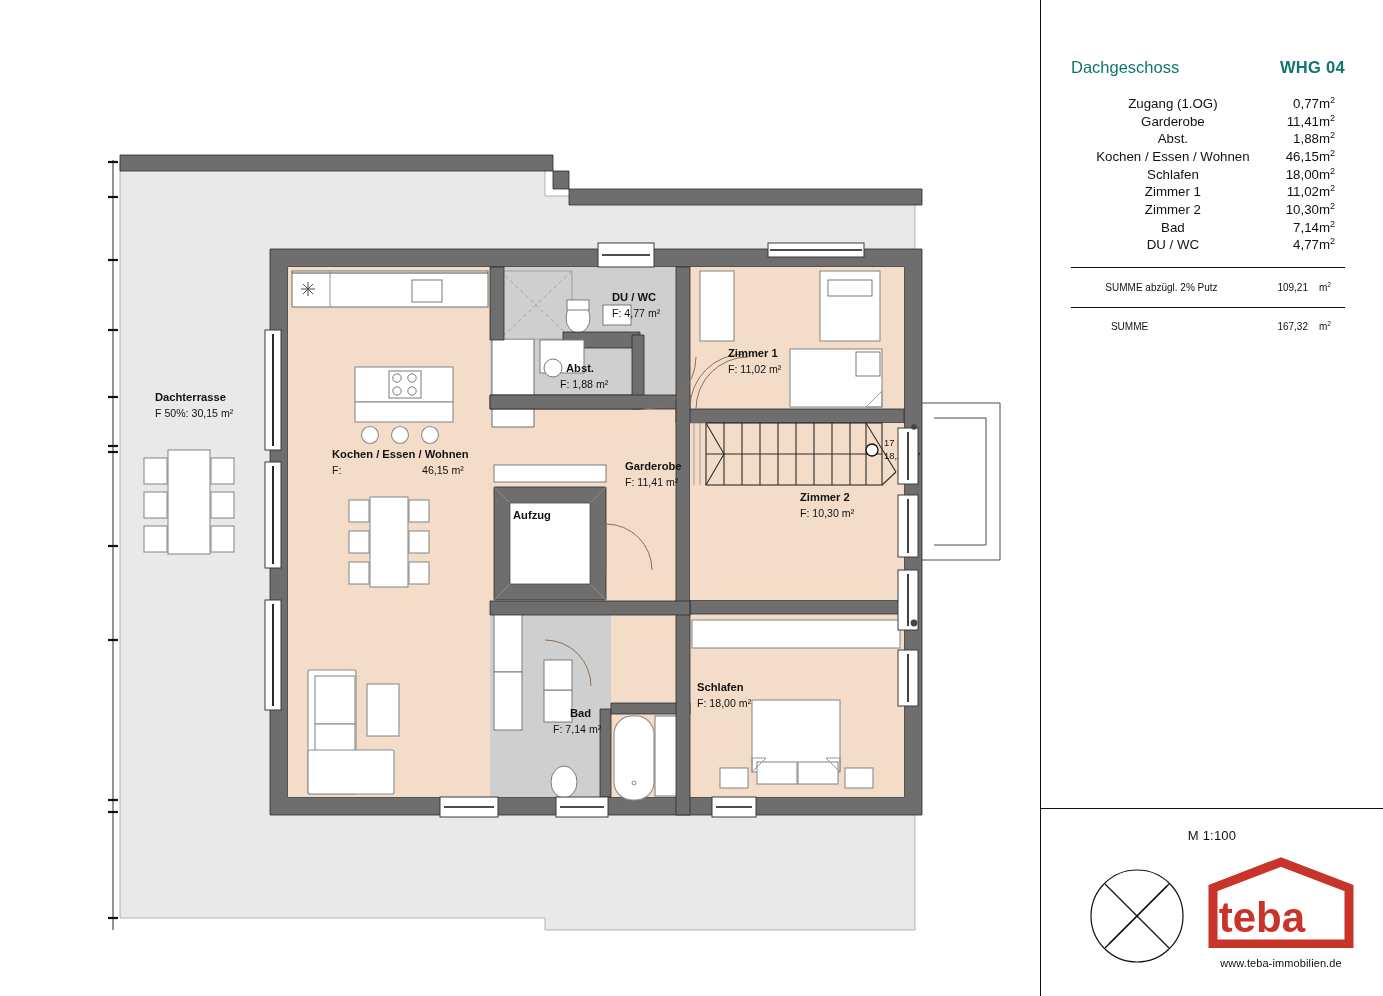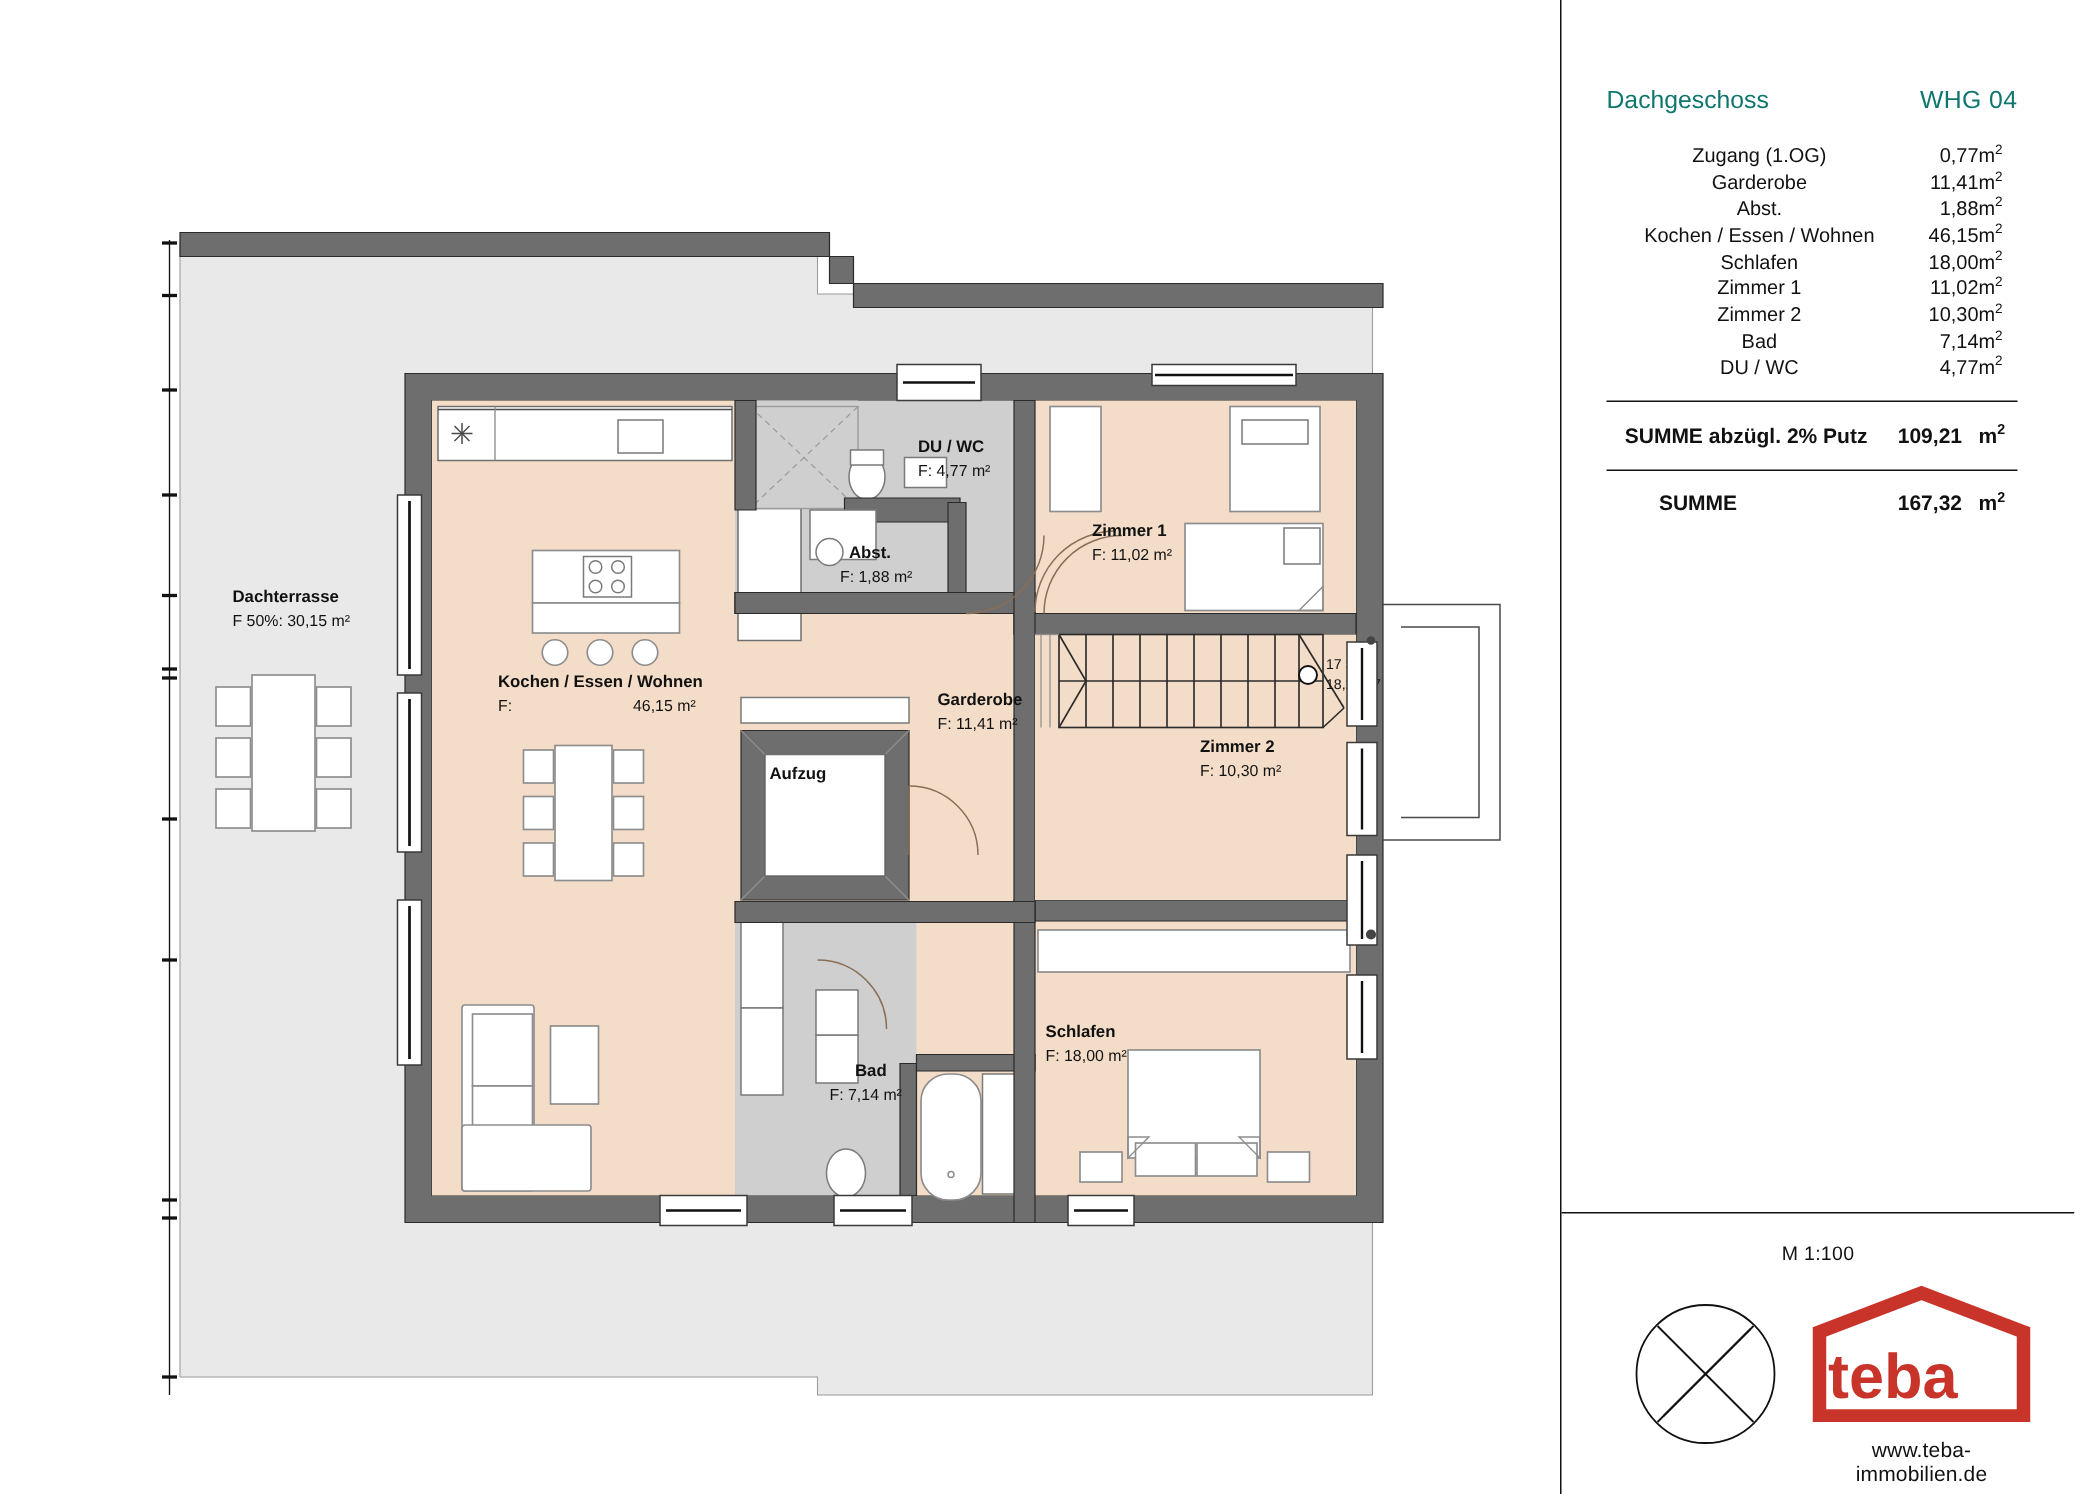--- a/index.html
+++ b/index.html
@@ -26,47 +26,47 @@
   }
   .tp-inner { padding:58px 38px 0 30px; }
   .project-title {
     font-size:27px; font-weight:400; letter-spacing:.2px;
     color:#111; margin:0 0 44px 0; line-height:1.1;
   }
   .floor-row {
     display:flex; justify-content:space-between; align-items:baseline;
     font-size:16.5px; color:#0f766e; margin-bottom:18px;
   }
-  .floor-row .unit { font-weight:400; letter-spacing:.3px;text-align:center; }
+  .floor-row .unit { font-weight:700; letter-spacing:.3px;text-align:center; }
 
   table.areas { width:100%; border-collapse:collapse; }
   table.areas td { font-size:13.3px; color:#111; padding:0; line-height:1.33; vertical-align:baseline; }
   td.a-name { text-align:center; white-space:nowrap; }
   td.a-val  { text-align:right; padding-right:13px; white-space:nowrap; }
   td.a-unit { text-align:left; width:26px; white-space:nowrap;margin-left:29px; }
   sup { font-size:.68em; vertical-align:super; line-height:0; }
 
   .rule { border:0; border-top:1.1px solid #111; margin:13px 0 11px 0; }
   .rule.thin { margin:11px 0 10px 0; }
-  tr.sum td { font-weight:700; font-size:14px; padding-top:2px; padding-bottom:2px; }
+  tr.sum td { font-weight:400; font-size:10px; padding-top:2px; padding-bottom:2px; }
   tr.sum td.a-val { padding-right:11px; }
 
   .tp-divider {
     position:absolute; left:0; right:0; top:808px;
     border-top:1.4px solid #111;
   }
   .scale-label {
     position:absolute; top:828px; left:0; right:0;
     text-align:center; font-size:13px; color:#111;
     letter-spacing:.2px;
   }
   .north { position:absolute; left:42px; top:862px; }
   .logo-box { position:absolute; right:26px; top:856px; width:152px; }
   .logo-url {
-    text-align:center; font-size:14px; color:#111;
+    text-align:center; font-size:11px; color:#111;
     margin-top:5px; letter-spacing:.1px;
   }
 </style>
 </head>
 <body>
 
 <div class="page">
 
   <div class="drawing-panel">
     <div class="svgwrap">

